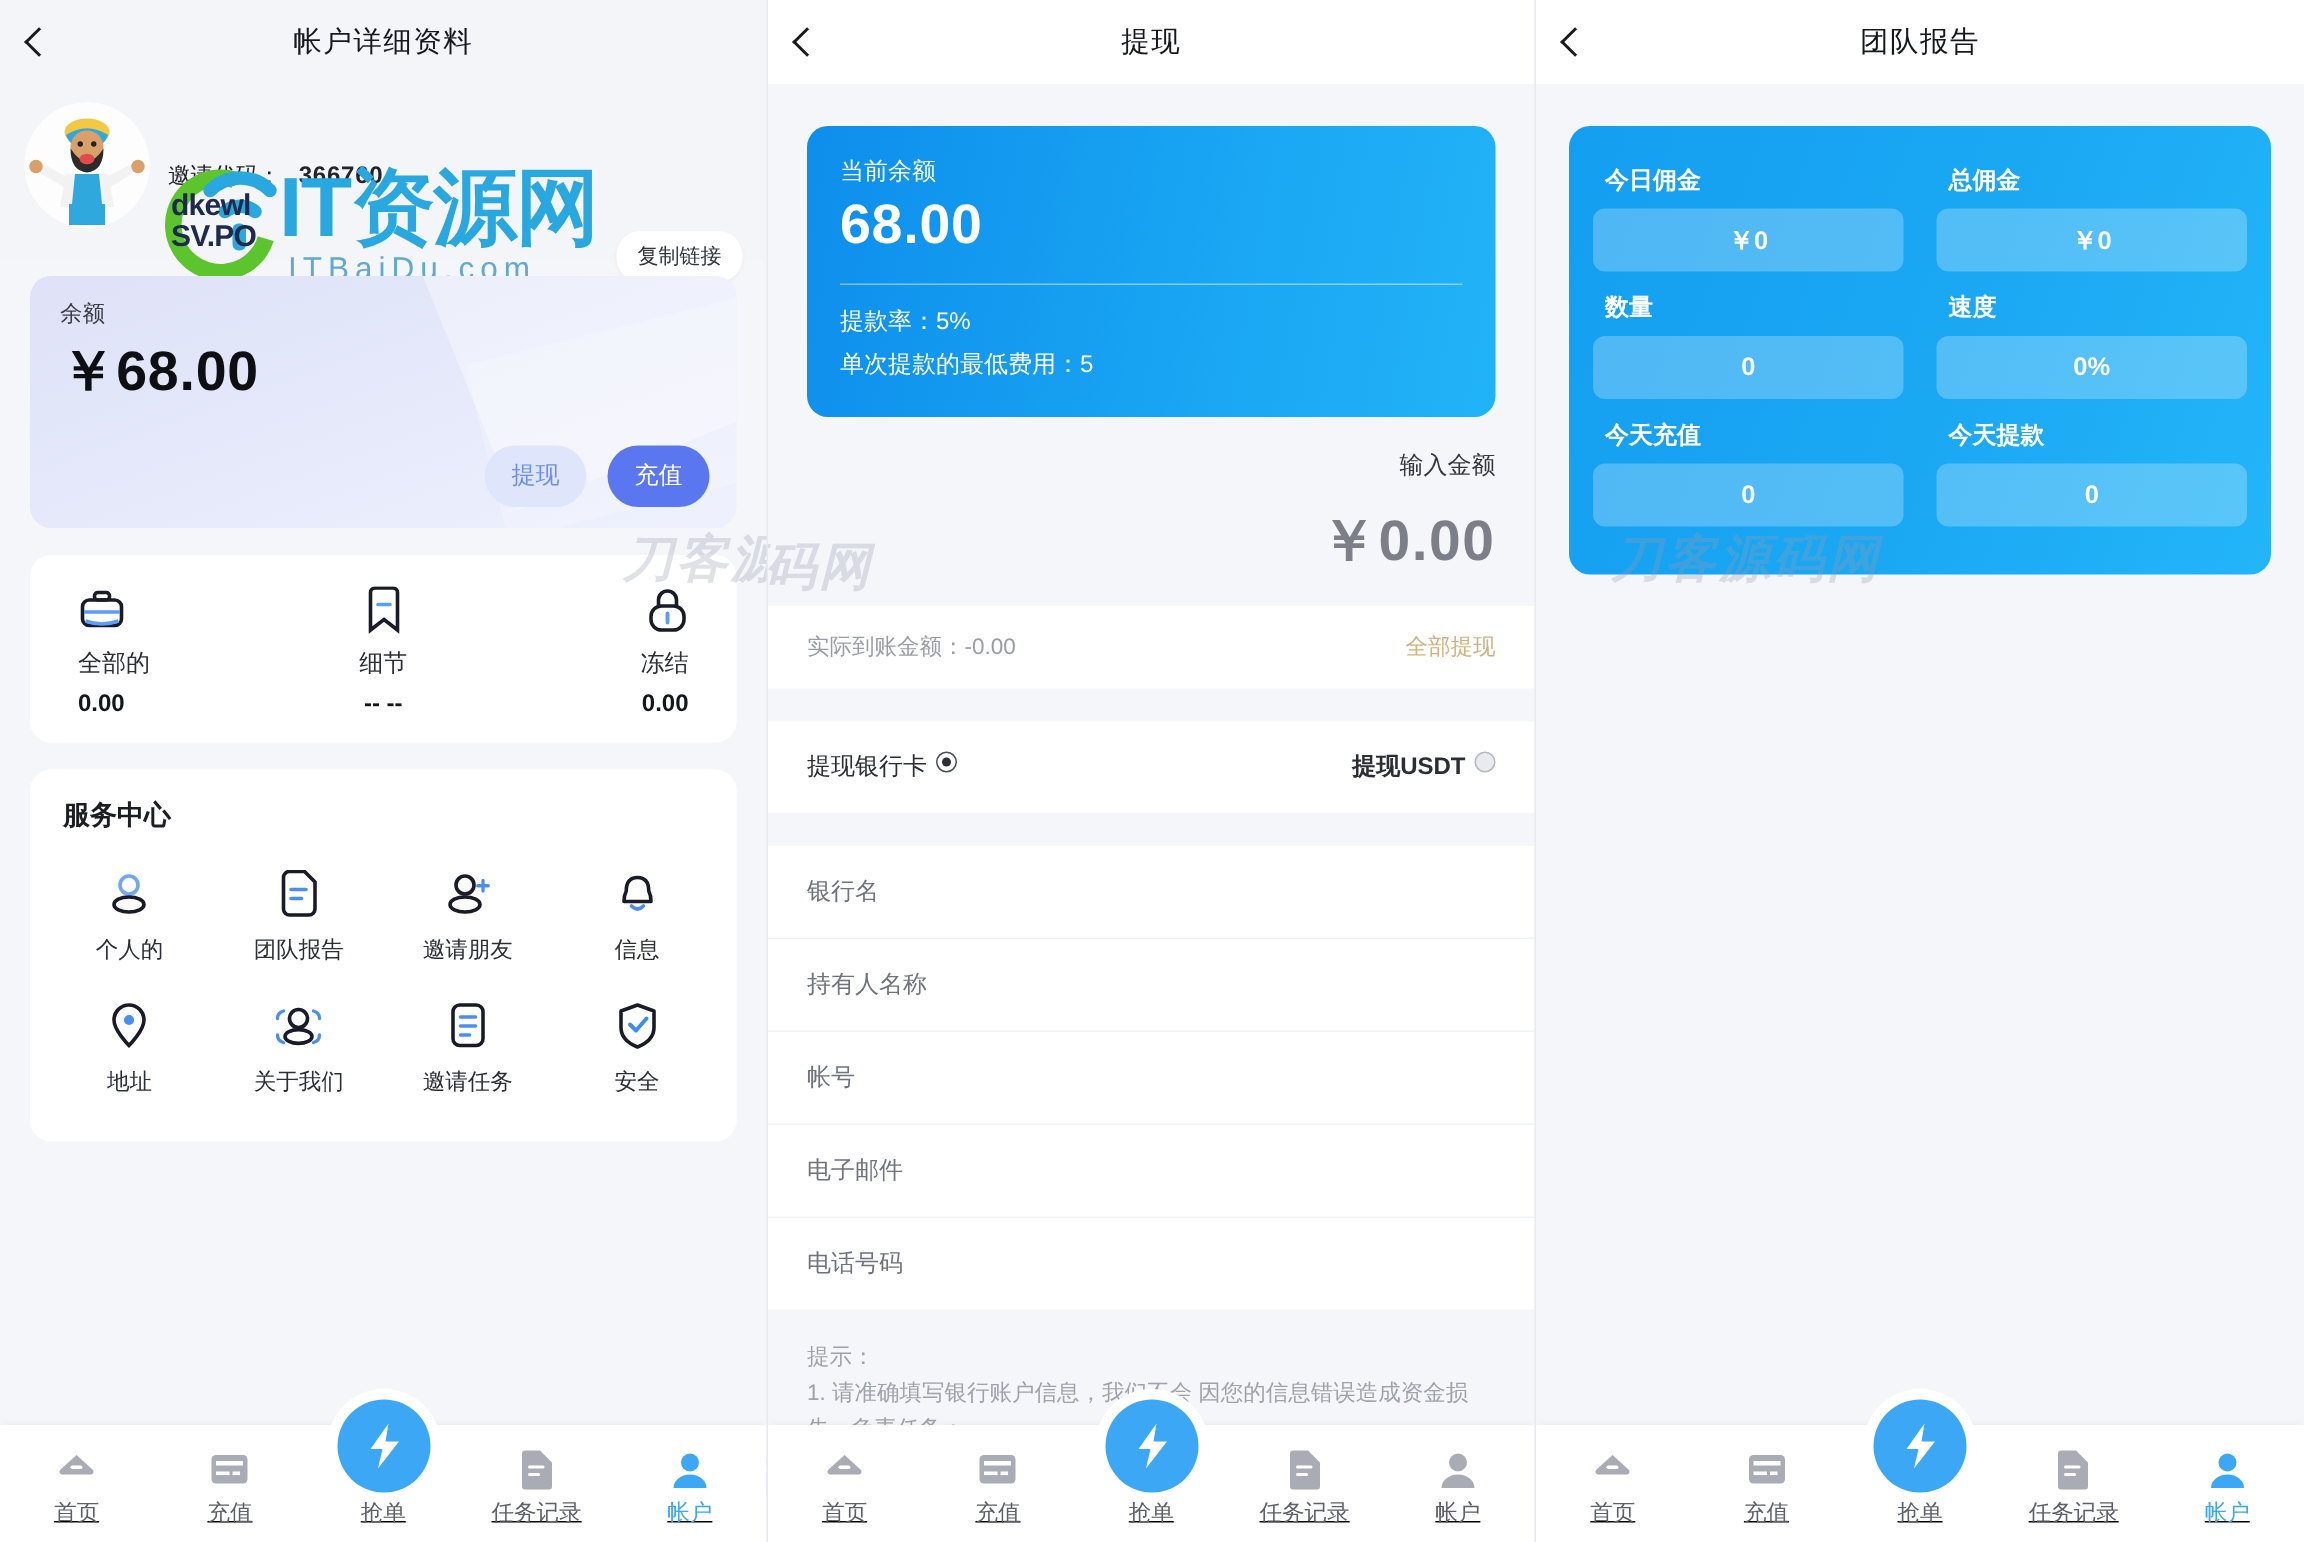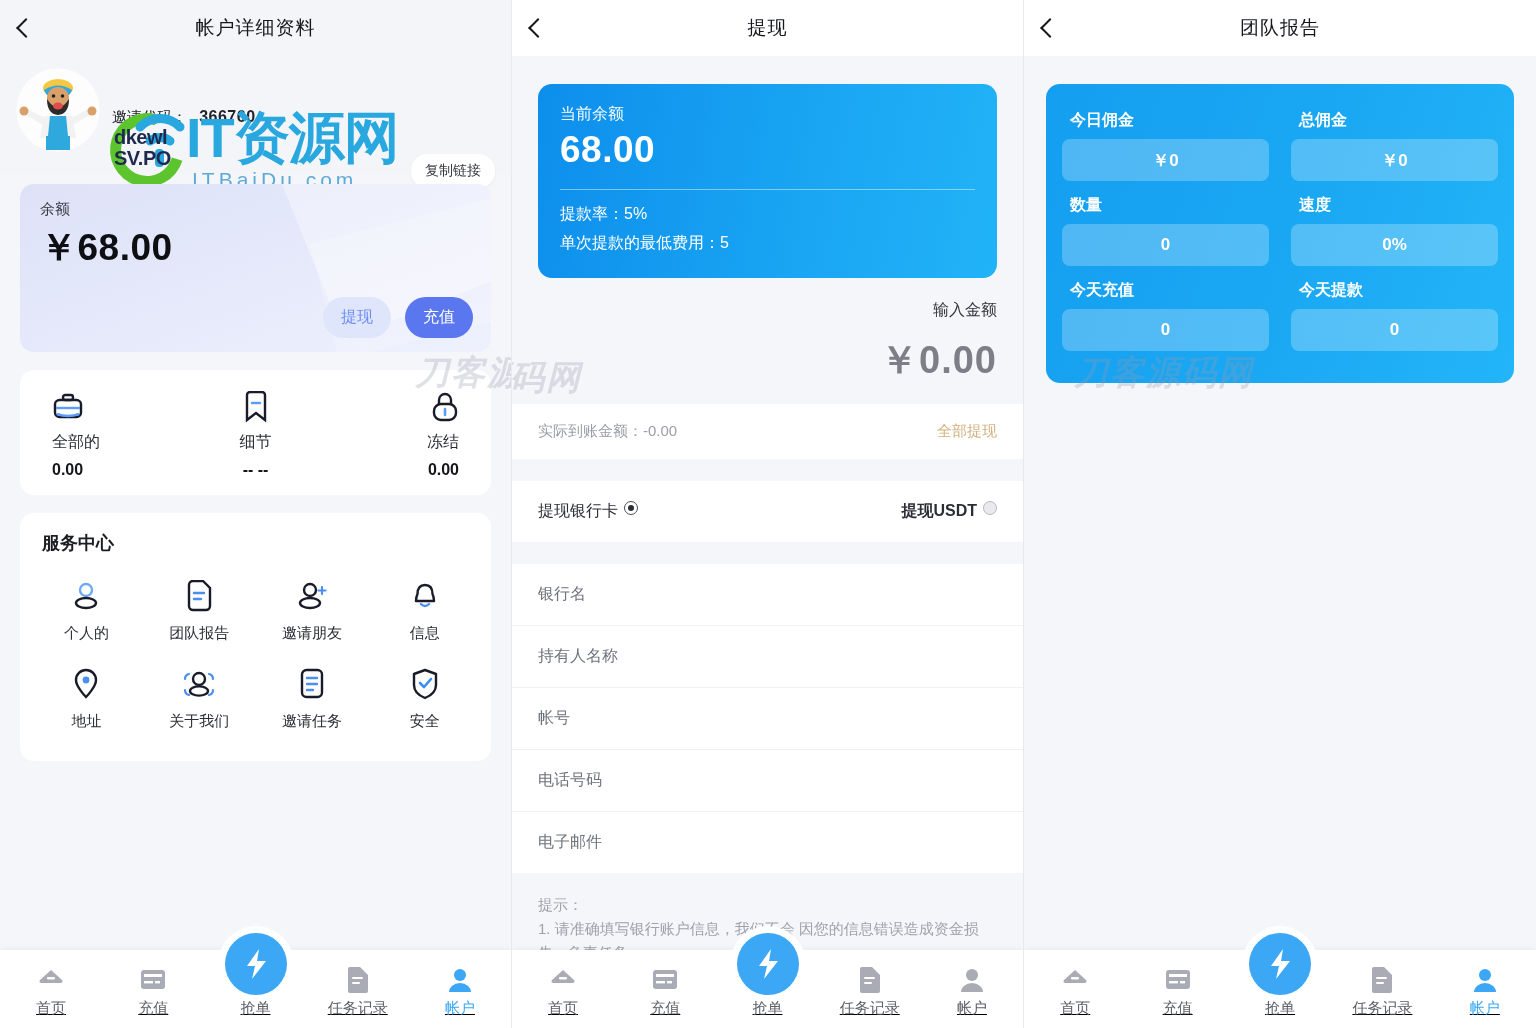--- a/index.html
+++ b/index.html
@@ -540,22 +540,22 @@
         <span class="rdo"></span>
       </div>
     </div>
 
     <div class="sec-gap"></div>
 
     <div class="field-list">
       <div class="field">银行名</div>
       <div class="field">持有人名称</div>
       <div class="field">帐号</div>
+      <div class="field">电子邮件</div>
       <div class="field">电话号码</div>
-      <div class="field">电子邮件</div>
     </div>
 
     <div class="tips">
       <div>提示：</div>
       <div>1. 请准确填写银行账户信息，我们不会 因您的信息错误造成资金损失，负责任务；</div>
     </div>
 
     <div class="wm" style="left:-110px; top:355px; font-size:34px;">刀客源码网</div>
     <div class="wm" style="left:-120px; top:965px; font-size:34px;">刀客源码网</div>
 

